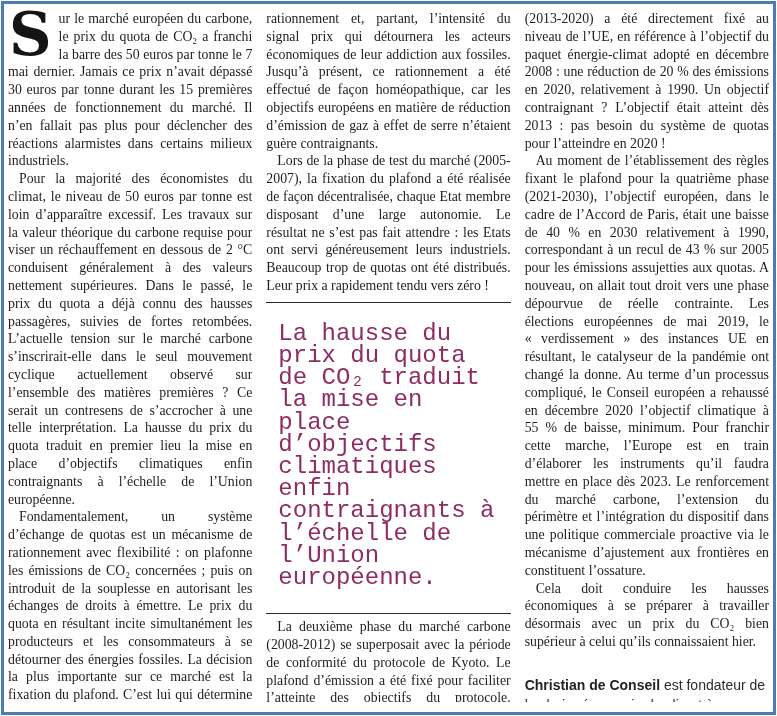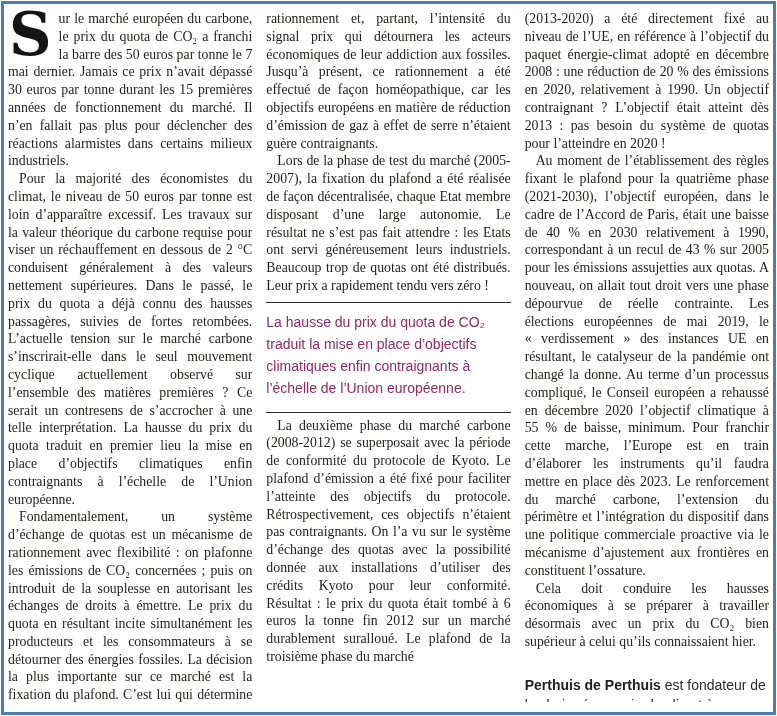--- a/index.html
+++ b/index.html
@@ -52,24 +52,24 @@
   }
   .pullquote {
     margin: 7px 0 4px 0;
   }
   .pullquote hr {
     border: 0;
     border-top: 1px solid #2a2a2a;
     margin: 0;
   }
   .pullquote p {
-    margin: 0;
+    margin: 12px;
     padding: 8px 0 12px 0;
-    font-family: Liberation Sans, sans-serif;
-    font-size: 14px;
+    font-family: Liberation Mono, monospace;
+    font-size: 24px;
     line-height: 22.2px;
     color: var(--quote-color, #8e2c63);
     text-align: left;
   }
   p.bio {
     margin: 24px 0 0 0;
     font-family: "Liberation Sans", sans-serif;
     font-size: 14px;
     line-height: 20px;
     color: #2b2b2b;
@@ -97,17 +97,17 @@
         <p>La hausse du prix du quota de CO₂ traduit la mise en place d’objectifs climatiques enfin contraignants à l’échelle de l’Union européenne.</p>
         <hr>
       </div>
       <p class="body indent">La deuxième phase du marché carbone (2008-2012) se superposait avec la période de conformité du protocole de Kyoto. Le plafond d’émission a été fixé pour faciliter l’atteinte des objectifs du protocole. Rétrospectivement, ces objectifs n’étaient pas contraignants. On l’a vu sur le système d’échange des quotas avec la possibilité donnée aux installations d’utiliser des crédits Kyoto pour leur conformité. Résultat&nbsp;: le prix du quota était tombé à 6 euros la tonne fin 2012 sur un marché durablement suralloué. Le plafond de la troisième phase du marché</p>
     </div>
 
     <div class="col">
       <p class="body">(2013-2020) a été directement fixé au niveau de l’UE, en référence à l’objectif du paquet énergie-climat adopté en décembre 2008&nbsp;: une réduction de 20&nbsp;% des émissions en 2020, relativement à 1990. Un objectif contraignant&nbsp;? L’objectif était atteint dès 2013&nbsp;: pas besoin du système de quotas pour l’atteindre en 2020&nbsp;!</p>
       <p class="body indent">Au moment de l’établissement des règles fixant le plafond pour la quatrième phase (2021-2030), l’objectif européen, dans le cadre de l’Accord de Paris, était une baisse de 40&nbsp;% en 2030 relativement à 1990, correspondant à un recul de 43&nbsp;% sur 2005 pour les émissions assujetties aux quotas. A nouveau, on allait tout droit vers une phase dépourvue de réelle contrainte. Les élections européennes de mai 2019, le «&nbsp;verdissement&nbsp;» des instances UE en résultant, le catalyseur de la pandémie ont changé la donne. Au terme d’un processus compliqué, le Conseil européen a rehaussé en décembre 2020 l’objectif climatique à 55&nbsp;% de baisse, minimum. Pour franchir cette marche, l’Europe est en train d’élaborer les instruments qu’il faudra mettre en place dès 2023. Le renforcement du marché carbone, l’extension du périmètre et l’intégration du dispositif dans une politique commerciale proactive via le mécanisme d’ajustement aux frontières en constituent l’ossature.</p>
       <p class="body indent">Cela doit conduire les hausses économiques à se préparer à travailler désormais avec un prix du CO₂ bien supérieur à celui qu’ils connaissaient hier.</p>
-      <p class="bio"><strong>Perthuis de Perthuis</strong><span> est fondateur de la chaire économie du climat à l’université Paris-Dauphine.</span></p>
+      <p class="bio"><strong>Christian de Conseil</strong><span> est fondateur de la chaire économie du climat à l’université Paris-Dauphine.</span></p>
     </div>
 
   </div>
 </div>
 
 </body></html>

